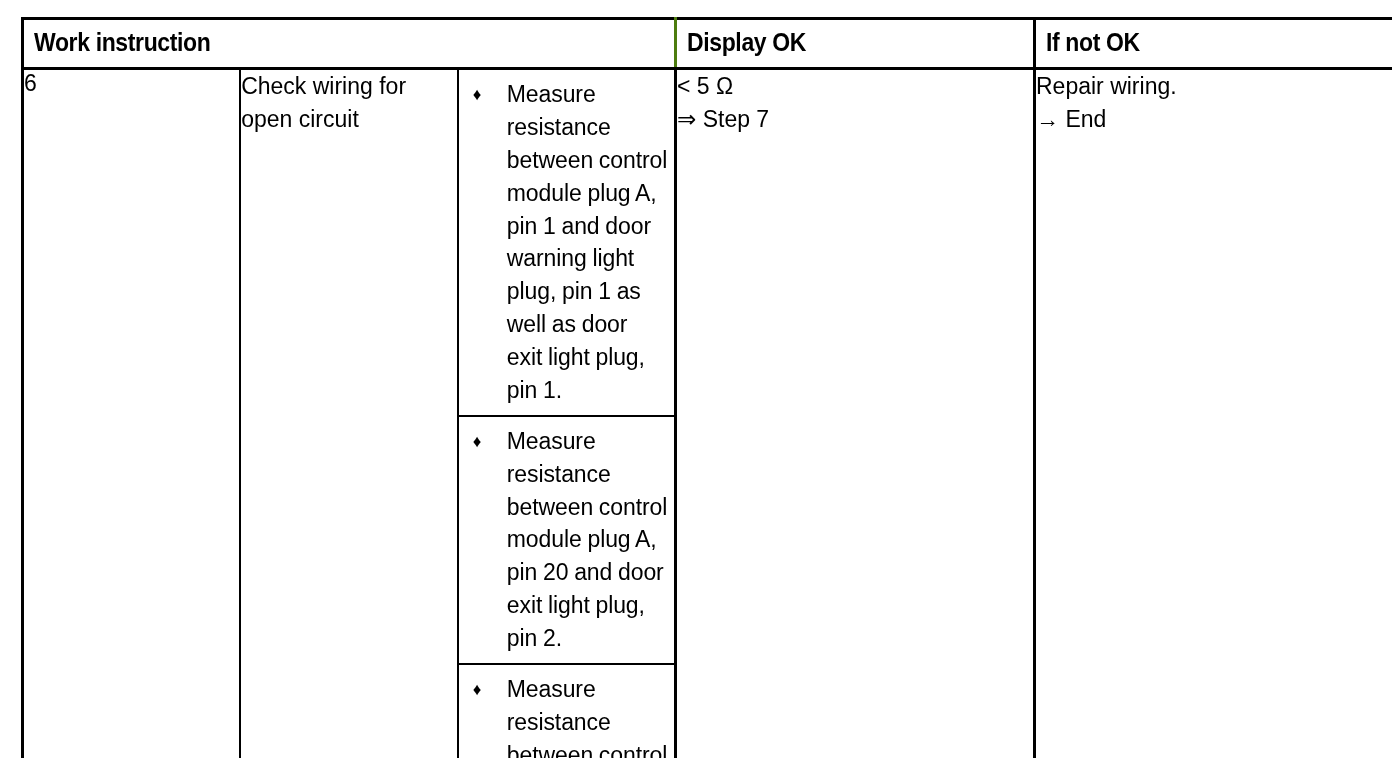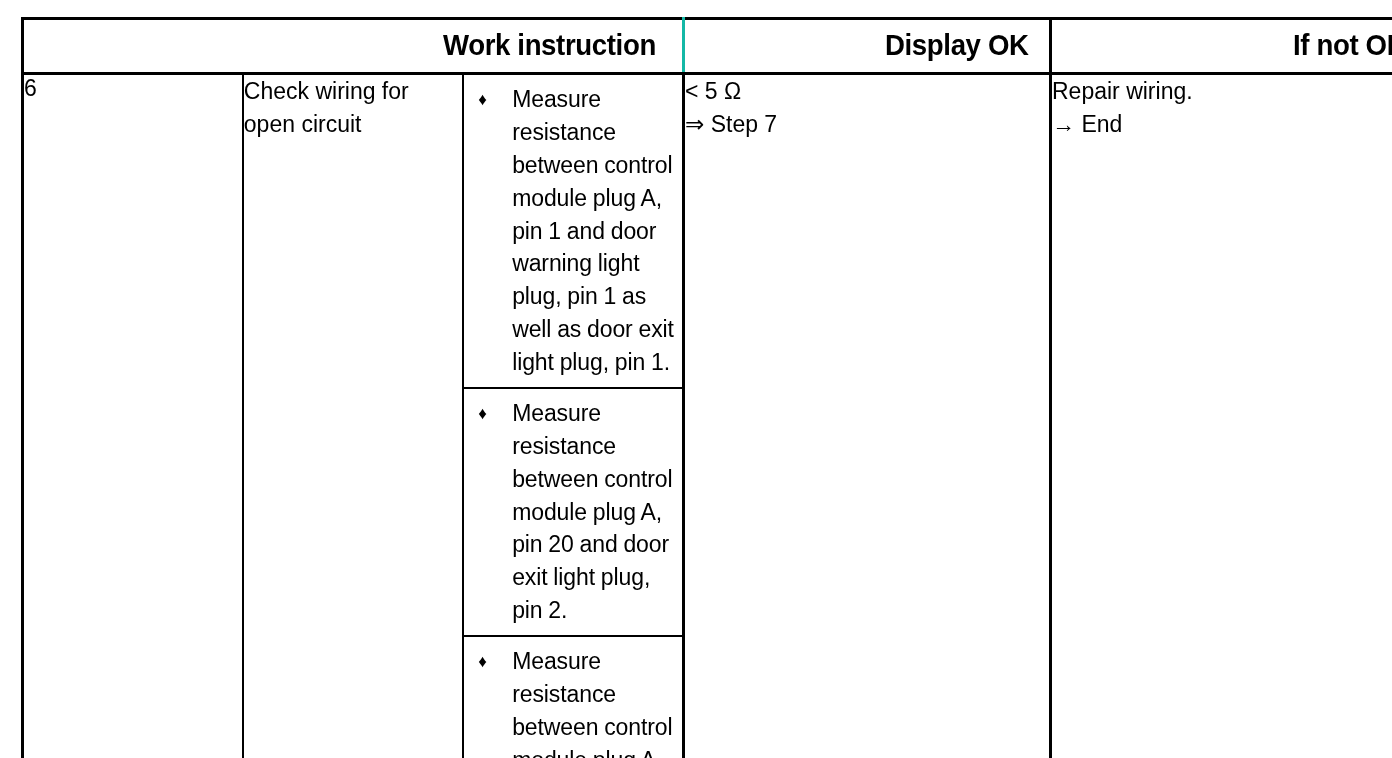--- a/index.html
+++ b/index.html
@@ -36,30 +36,30 @@
   .diag-table td, .diag-table th {
     vertical-align: top;
     padding: 0;
     margin: 0;
   }
 
   
   .hdr-row th {
     border-bottom: 3px solid #000;
     font-weight: bold;
-    font-size: 30px;
+    font-size: 25px;
     line-height: 1.0;
     letter-spacing: -0.4px;
-    text-align: right;
-    padding: 10px 8px 12px 10px;
+    text-align: left;
+    padding: 10px 0 12px 10px;
     font-family: "Liberation Sans Narrow", "Liberation Sans", sans-serif;
     transform-origin: left top;
   }
   .hdr-work   { width: 640px; }
-  .hdr-ok     { width: 346px; border-left: 3px solid #14b8a6; }
+  .hdr-ok     { width: 346px; border-left: 3px solid #4d7c0f; }
   .hdr-notok  { width: 354px; border-left: 3px solid #000; }
 
   .hdr-label {
     display: inline-block;
     transform: scaleX(0.92);
     transform-origin: left center;
     white-space: nowrap;
   }
 
   

